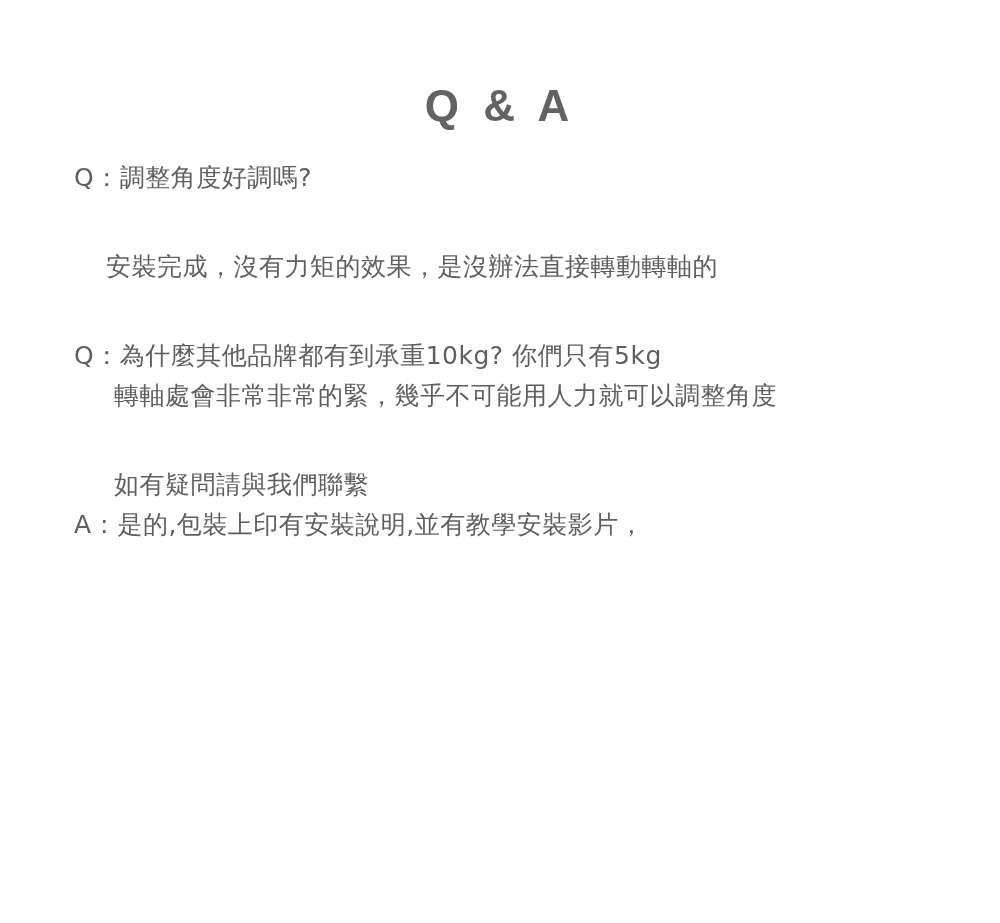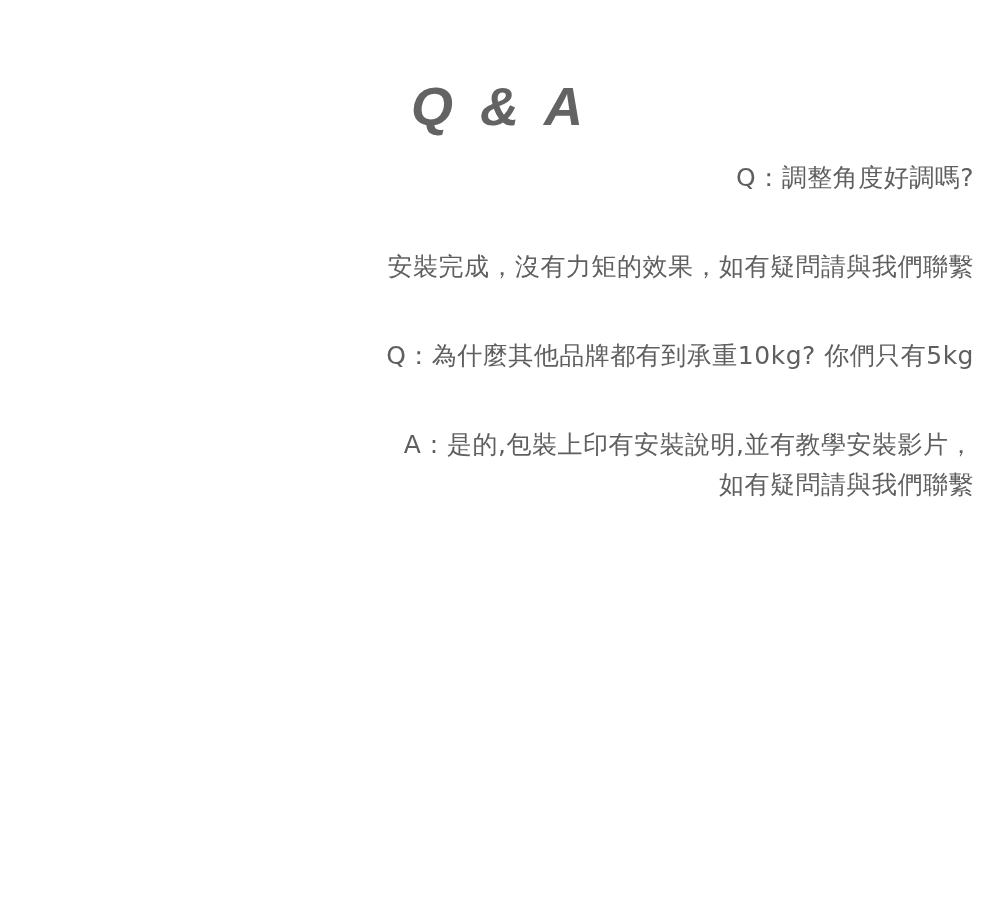--- a/index.html
+++ b/index.html
@@ -16,35 +16,33 @@
       color: #5f5f5f;
     }
     .title {
       position: absolute;
       top: 66px;
       left: 0;
       width: 1000px;
       text-align: center;
       font-family: "Liberation Sans", "DejaVu Sans", sans-serif;
       font-weight: bold;
-      font-size: 54px;
+      font-size: 44px;
       line-height: 80px;
       letter-spacing: 6px;
       color: #636363;
-      font-style: italic;
     }
     .qa-list {
       position: absolute;
       left: 74px;
       top: 158px;
       width: 900px;
     }
     .qa-block {
       margin-bottom: 49px;
-      text-align: right;
     }
     .line {
       font-size: 25px;
       line-height: 40px;
       height: 40px;
       white-space: nowrap;
       letter-spacing: 0.5px;
     }
     .indent {
       padding-left: 40px;
@@ -58,26 +56,27 @@
 
 <div class="title">Q &amp; A</div>
 
 <div class="qa-list">
 
   <div class="qa-block">
     <div class="line">Q：調整角度好調嗎?</div>
   </div>
 
   <div class="qa-block">
-    <div class="line indent short">安裝完成，沒有力矩的效果，如有疑問請與我們聯繫</div>
+    <div class="line indent short">安裝完成，沒有力矩的效果，是沒辦法直接轉動轉軸的</div>
   </div>
 
 
   <div class="qa-block">
     <div class="line">Q：為什麼其他品牌都有到承重10kg? 你們只有5kg</div>
+    <div class="line indent">轉軸處會非常非常的緊，幾乎不可能用人力就可以調整角度</div>
   </div>
 
   <div class="qa-block">
+    <div class="line indent">如有疑問請與我們聯繫</div>
     <div class="line">A : 是的,包裝上印有安裝說明,並有教學安裝影片，</div>
-    <div class="line indent">如有疑問請與我們聯繫</div>
   </div>
 
 </div>
 
 </body></html>

